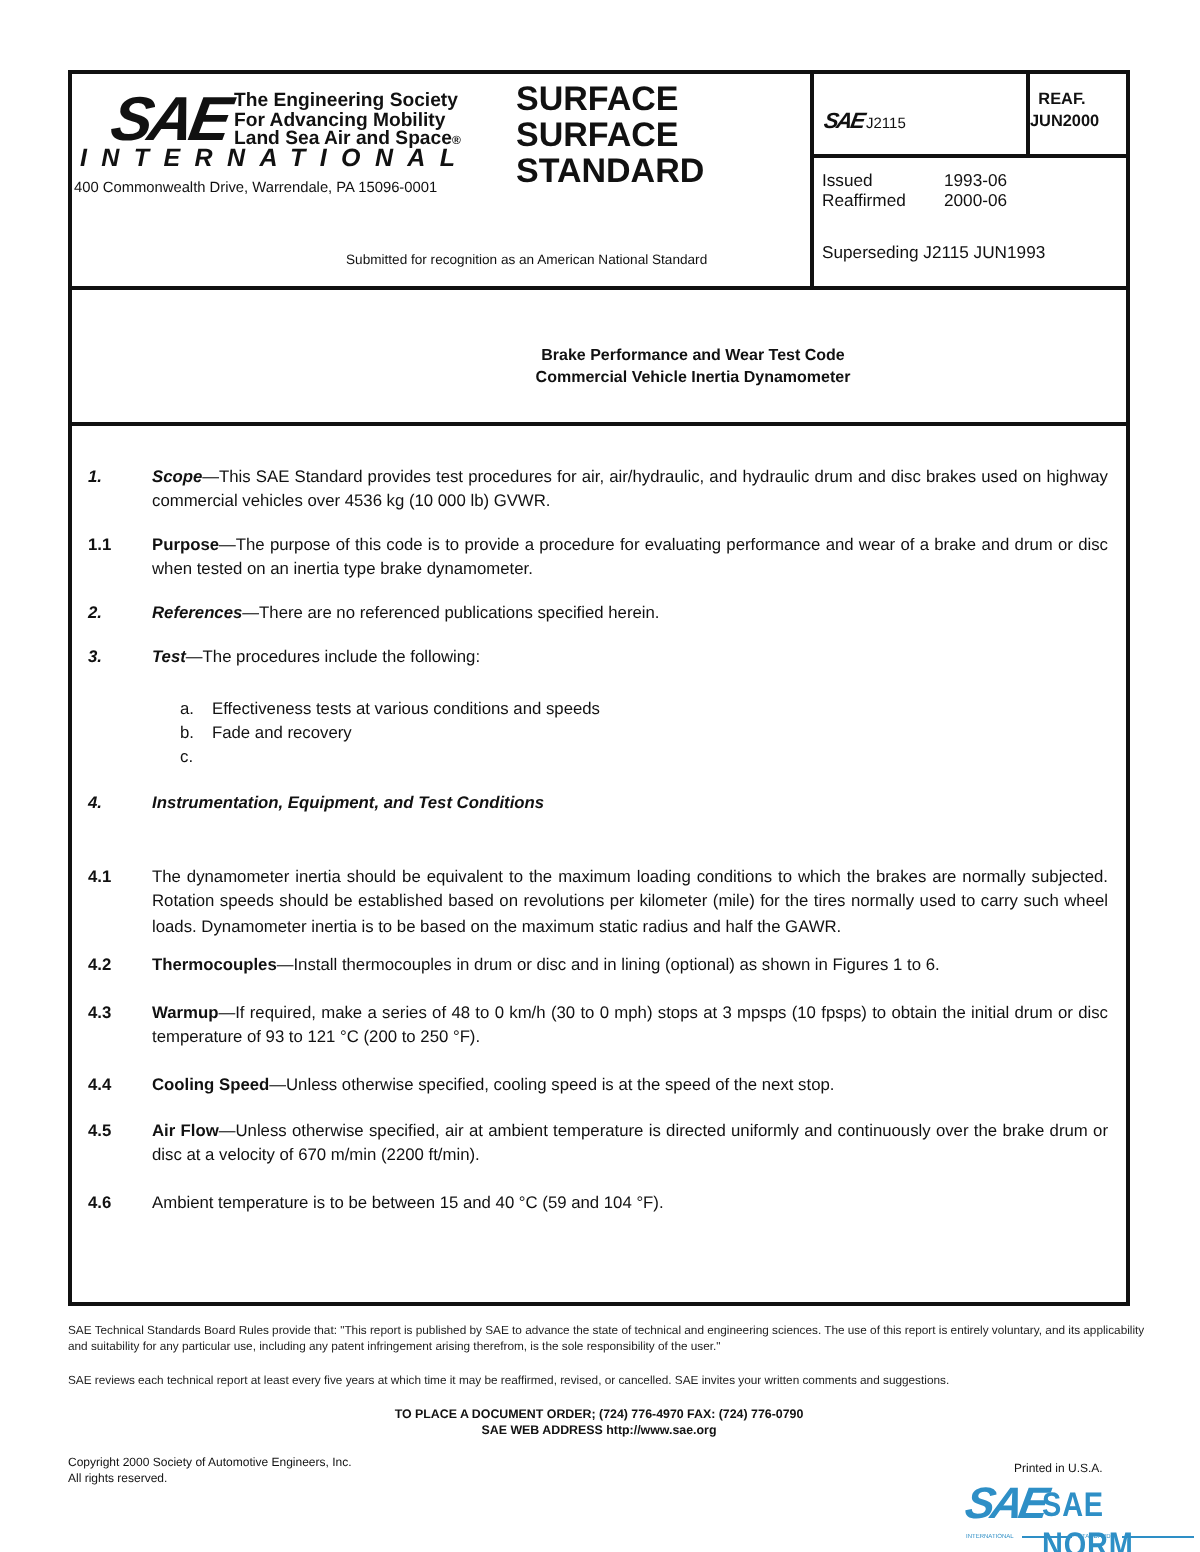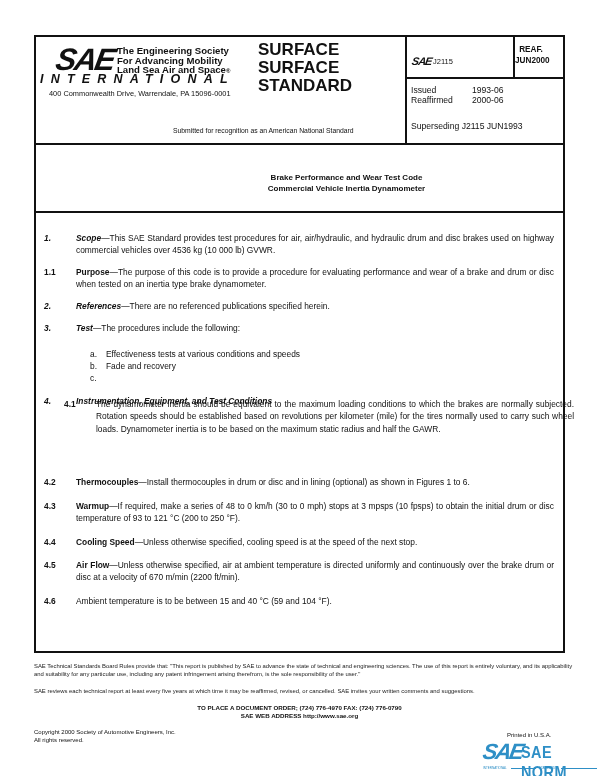--- a/index.html
+++ b/index.html
@@ -6,21 +6,21 @@
   body { width:600px; height:776px; position:relative; overflow:hidden; font-family:"Liberation Sans", sans-serif; color:#111; }
   .box { position:absolute; border:2px solid #111; box-sizing:border-box; }
   .vline { position:absolute; background:#111; width:2px; }
   .hline { position:absolute; background:#111; height:2px; }
 
   
   .sae-logo { position:absolute; left:56px; top:47px; font-family:"Liberation Sans", sans-serif; font-weight:bold; font-style:italic; font-size:31px; letter-spacing:-2px; line-height:26px; transform:skewX(-10deg); }
   .tagline { position:absolute; left:117px; top:46px; font-size:9.6px; font-weight:bold; line-height:9.5px; }
   .tagline .reg { font-size:6px; }
   .intl { position:absolute; left:40px; top:73px; font-size:12.5px; font-weight:bold; font-style:italic; letter-spacing:7.2px; line-height:13px; }
-  .address { position:absolute; left:37px; top:89px; font-size:7.4px; line-height:9px;padding-left:12px; }
+  .address { position:absolute; left:37px; top:89px; font-size:7.4px; line-height:9px; }
   .submitted { position:absolute; left:173px; top:127px; font-size:6.8px; }
 
   .sv-title { position:absolute; left:258px; top:41px; font-size:17px; font-weight:bold; line-height:18px; }
 
   .sae-small { position:absolute; left:412px; top:55px; font-size:11px; font-weight:bold; font-style:italic; letter-spacing:-1px; transform:skewX(-10deg); }
   .doc-id { position:absolute; left:433px; top:57px; font-size:7.5px; }
   .reaf { position:absolute; left:515px; top:44px; width:32px; text-align:center; font-size:8.2px; font-weight:bold; line-height:11px; }
   .dates { position:absolute; left:411px; top:85px; font-size:8.6px; line-height:10px; }
   .dates .row { display:flex; }
   .dates .k { width:61px; }
@@ -124,21 +124,21 @@
       <span>Fade and recovery</span>
     </div>
   <div class="row">
       <span class="lt">c.</span>
     </div>
 </div>
 <div class="sec" style="top:395px;">
   <span class="num bi">4.</span>
   <div class="body"><span class="hd bi">Instrumentation, Equipment, and Test Conditions</span></div>
 </div>
-<div class="sec" style="top:398px;margin-left:20px;">
+<div class="sec" style="top:432px;">
   <span class="num b">4.1</span>
   <div class="body"><span>The dynamometer inertia should be equivalent to the maximum loading conditions to which the brakes are normally subjected.  Rotation speeds should be established based on revolutions per kilometer (mile) for the tires normally used to carry such wheel loads.  Dynamometer inertia is to be based on the maximum static radius and half the GAWR.</span></div>
 </div>
 <div class="sec" style="top:476px;">
   <span class="num b">4.2</span>
   <div class="body"><span class="hd">Thermocouples</span><span>—Install thermocouples in drum or disc and in lining (optional) as shown in Figures 1 to 6.</span></div>
 </div>
 <div class="sec" style="top:500px;">
   <span class="num b">4.3</span>
   <div class="body"><span class="hd">Warmup</span><span>—If required, make a series of 48 to 0 km/h (30 to 0 mph) stops at 3 mpsps (10 fpsps) to obtain the initial drum or disc temperature of 93 to 121 °C (200 to 250 °F).</span></div>

